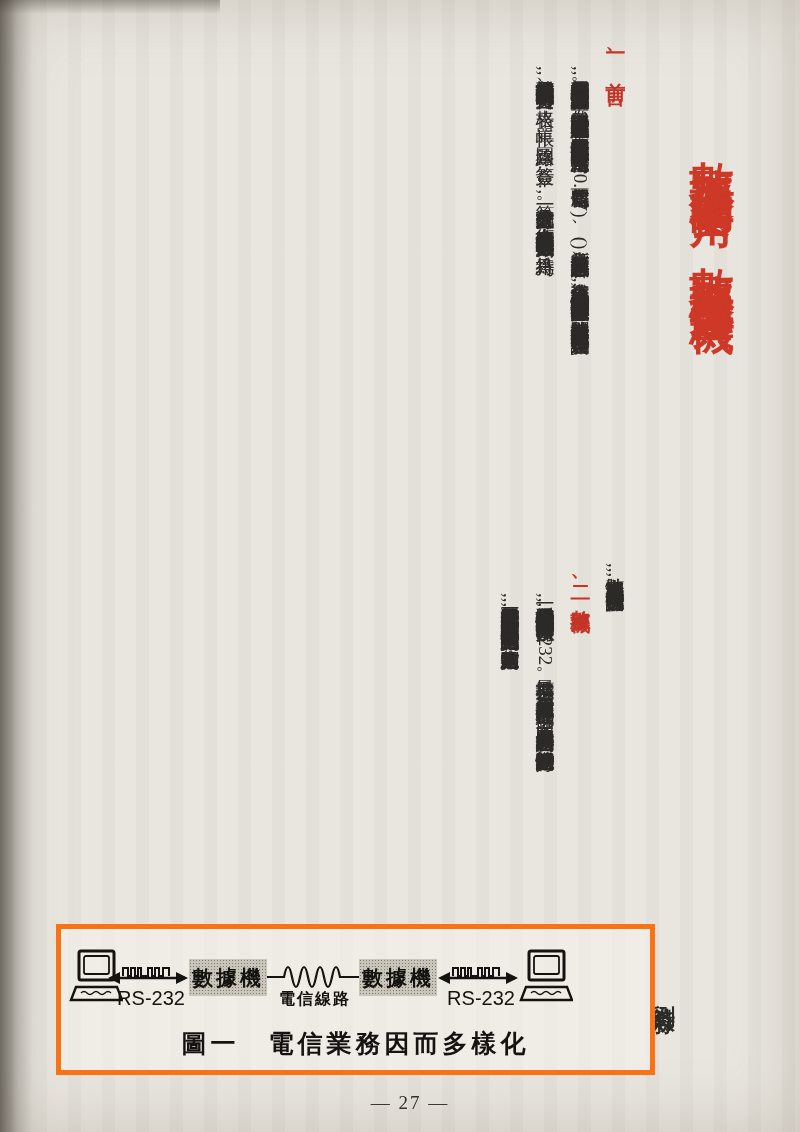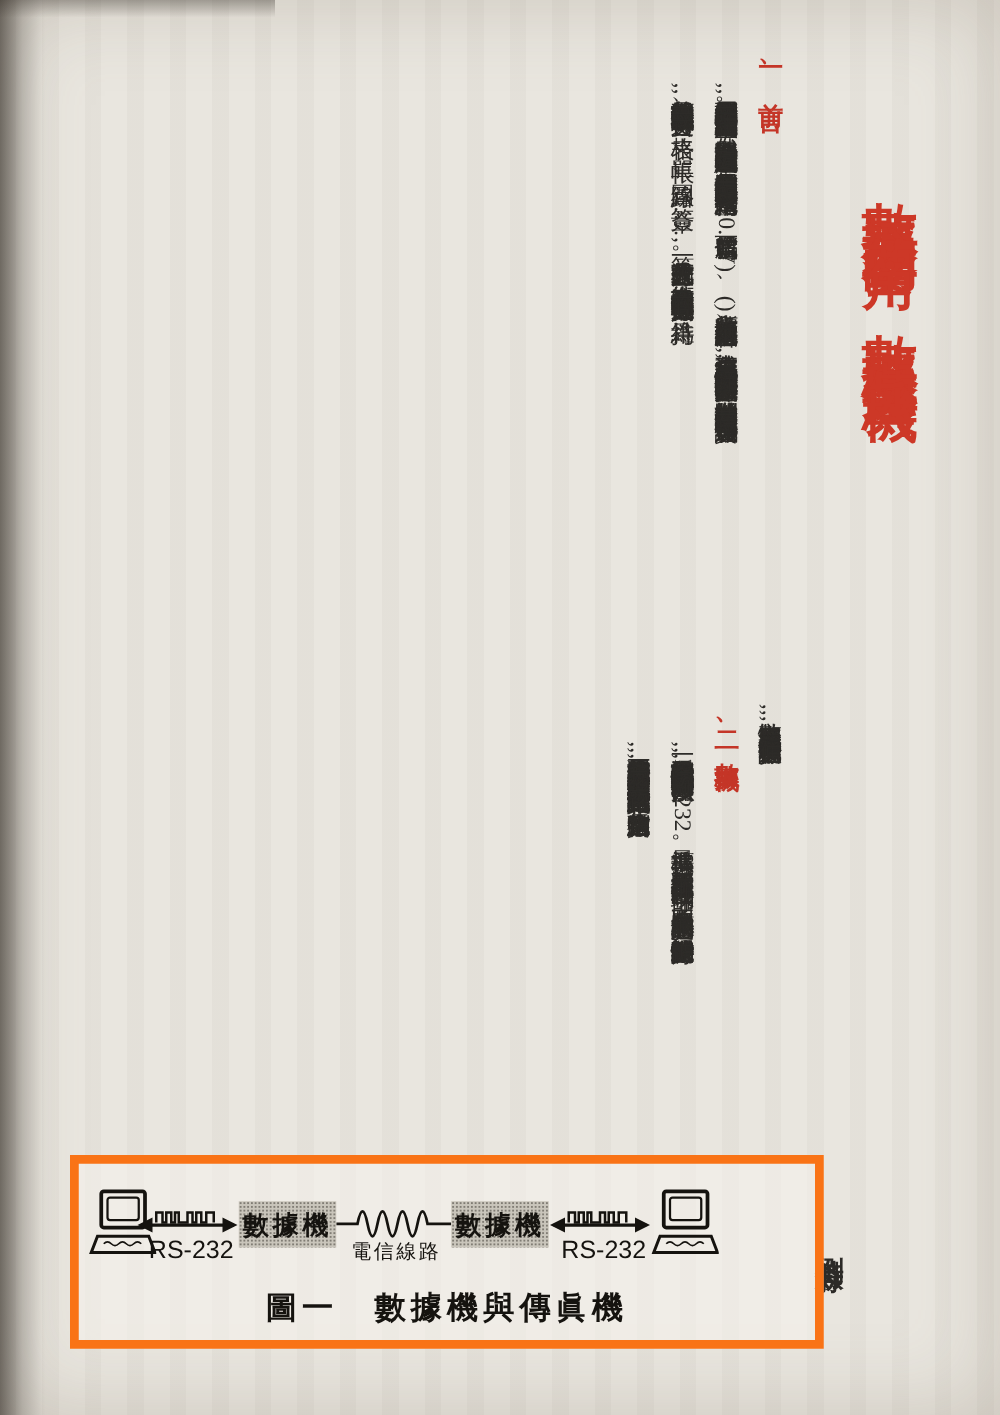--- a/index.html
+++ b/index.html
@@ -30,31 +30,31 @@
   .title{position:absolute;top:126px;left:682px;height:800px;z-index:2;
         writing-mode:vertical-rl;text-orientation:upright;
         font-size:45px;font-weight:bold;color:#cd3827;letter-spacing:7px;
         font-family:"Liberation Serif", serif;}
   .author{position:absolute;top:986px;left:648px;height:120px;z-index:2;
         writing-mode:vertical-rl;text-orientation:upright;
         font-size:23px;font-weight:600;color:#2d2b28;letter-spacing:3px;}
 
   
   .figure{position:absolute;left:56px;top:924px;width:589px;height:141px;
-        border:7px solid #f97316;background:rgba(245,243,236,.55);z-index:2;}
+        border:5px solid #f97316;background:rgba(245,243,236,.55);z-index:2;}
   .fig-el{position:absolute;}
   .modem-box{width:78px;height:37px;display:flex;align-items:center;justify-content:center;
         background-color:#c9c5bb;
         background-image:radial-gradient(rgba(40,36,30,.45) .7px, transparent .9px);
         background-size:3px 3px;
         font-size:21px;font-weight:bold;color:#15130f;letter-spacing:3px;
         font-family:Liberation Serif, serif;}
   .rs-label{font-family:"Liberation Sans", sans-serif;font-size:20px;color:#15130f;
         width:84px;text-align:center;}
-  .tl-label{font-size:16px;font-weight:normal;color:#15130f;width:96px;text-align:center;
+  .tl-label{font-size:16px;font-weight:bold;color:#15130f;width:96px;text-align:center;
         letter-spacing:2px;}
   .fig-caption{position:absolute;left:0;right:0;top:98px;text-align:center;
         font-family:"Liberation Sans", sans-serif;font-size:25px;font-weight:bold;
         color:#15130f;letter-spacing:4px;}
   .page-number{position:absolute;left:290px;top:1092px;width:240px;text-align:center;
         font-size:19px;color:#33312d;letter-spacing:2px;z-index:2;}
   svg{display:block;}
 </style>
 </head>
 <body>
@@ -123,16 +123,17 @@
 
     <div class="fig-el" style="left:458px;top:20px;">
       <svg width="54" height="56" viewBox="0 0 54 56">
         <rect x="10" y="2" width="35" height="29" rx="2" fill="none" stroke="#15130f" stroke-width="3"></rect>
         <rect x="15" y="7" width="25" height="18" rx="2" fill="none" stroke="#15130f" stroke-width="1.8"></rect>
         <path d="M7 38 h41 l5 13 h-51 z" fill="none" stroke="#15130f" stroke-width="2.4"></path>
         <path d="M12 44 q3 -3 6 0 q3 3 6 0 q3 -3 6 0 q3 3 6 0 q3 -3 6 0" fill="none" stroke="#15130f" stroke-width="1.4"></path>
       </svg>
     </div>
 
-    <div class="fig-caption">圖一　數據機與傳眞機</div>
+    <div class="fig-caption">圖一　電信業務因而多樣化</div>
   </div>
 
+  <div class="page-number">— 27 —</div>
 </div>
 
 </body></html>

